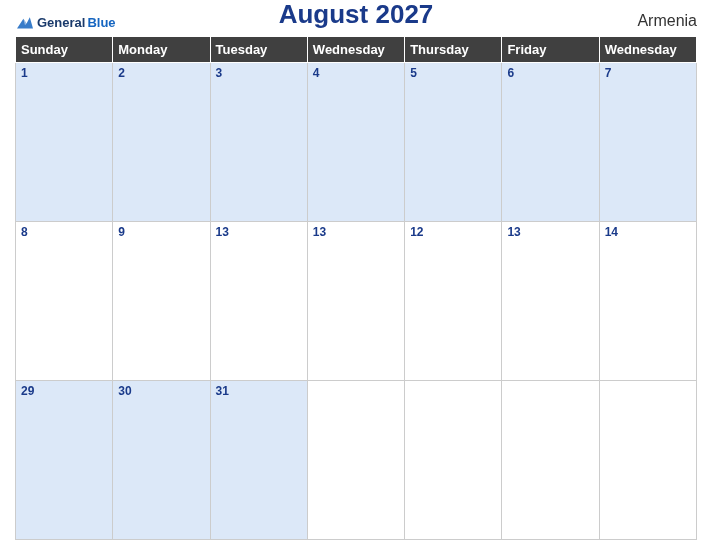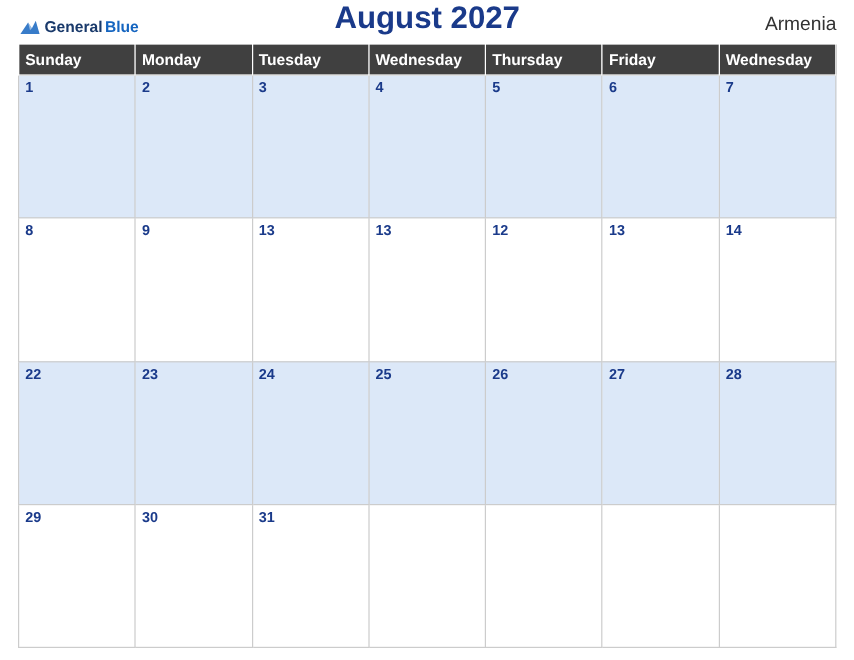--- a/index.html
+++ b/index.html
@@ -161,29 +161,20 @@
       <tr>
         <td><span class="day-num">8</span></td>
         <td><span class="day-num">9</span></td>
         <td><span class="day-num">13</span></td>
         <td><span class="day-num">13</span></td>
         <td><span class="day-num">12</span></td>
         <td><span class="day-num">13</span></td>
         <td><span class="day-num">14</span></td>
       </tr>
       <tr>
-        <td><span class="day-num">22</span></td>
-        <td><span class="day-num">23</span></td>
-        <td><span class="day-num">24</span></td>
-        <td><span class="day-num">25</span></td>
-        <td><span class="day-num">26</span></td>
-        <td><span class="day-num">27</span></td>
-        <td><span class="day-num">28</span></td>
-      </tr>
-      <tr>
         <td><span class="day-num">29</span></td>
         <td><span class="day-num">30</span></td>
         <td><span class="day-num">31</span></td>
         <td class="empty-cell"></td>
         <td class="empty-cell"></td>
         <td class="empty-cell"></td>
         <td class="empty-cell"></td>
       </tr>
     </tbody>
 </table>

